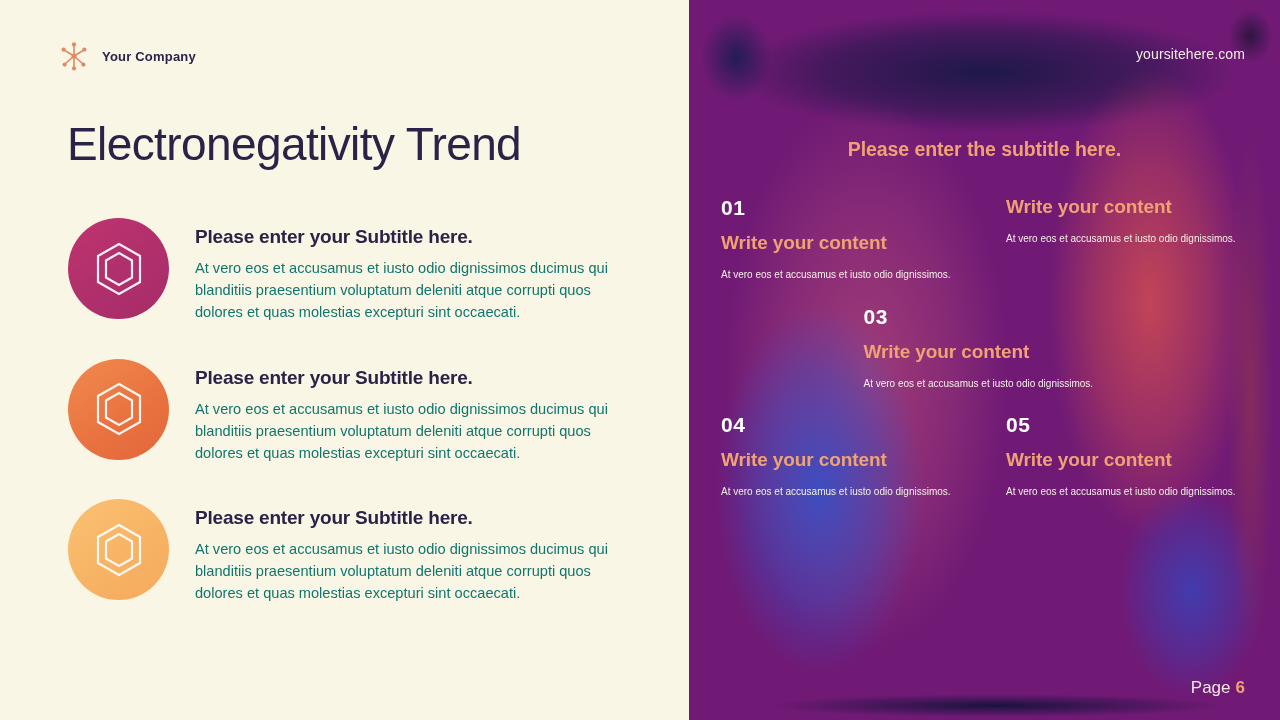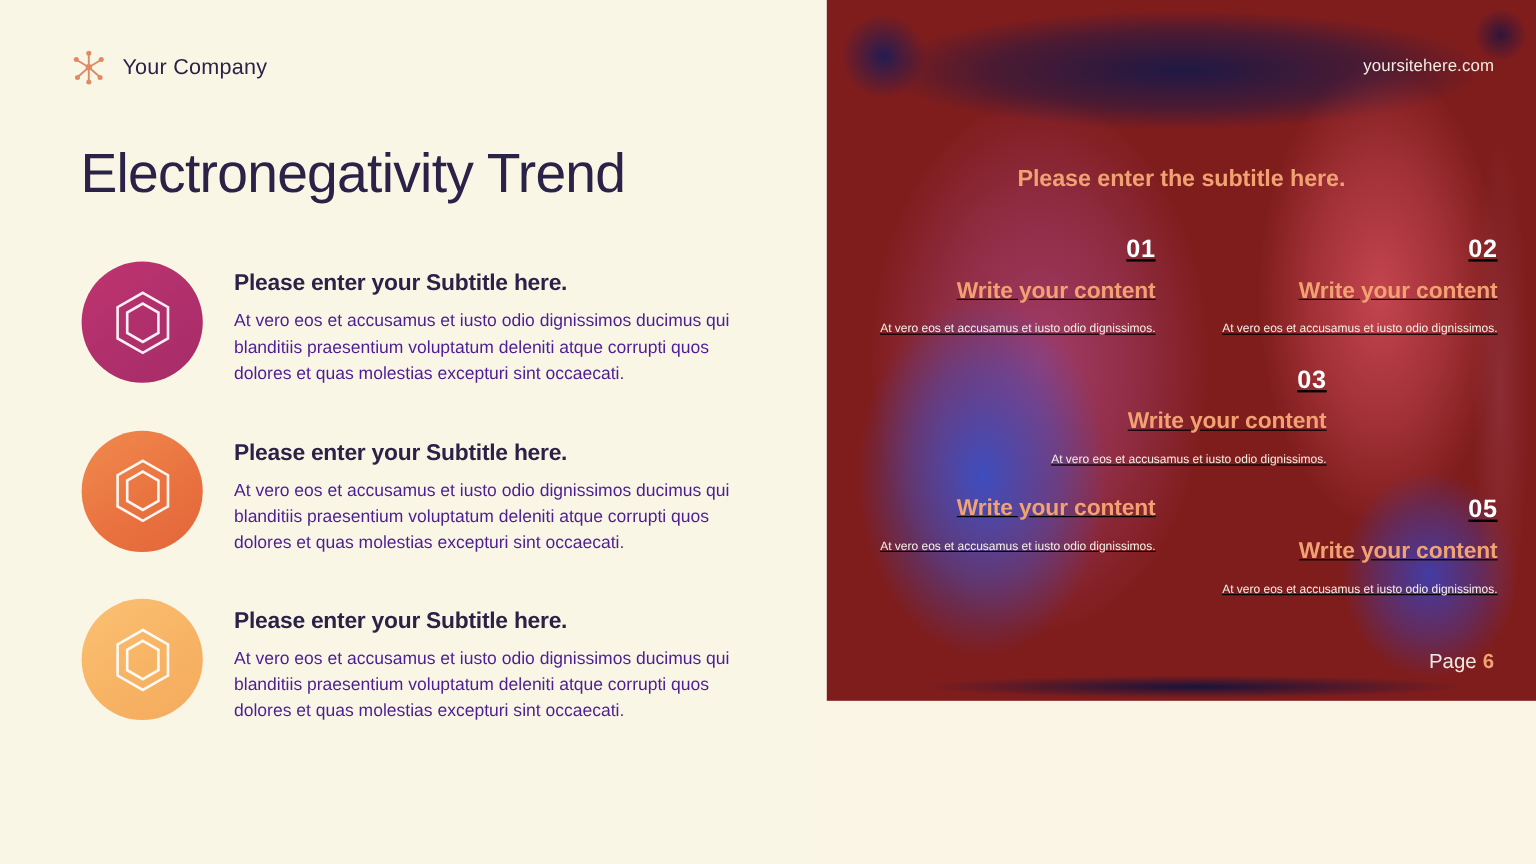--- a/index.html
+++ b/index.html
@@ -25,22 +25,22 @@
   }
   .brand {
     position: absolute;
     top: 40px; left: 58px;
     display: flex;
     align-items: center;
     gap: 12px;
   }
   .brand-logo { width: 32px; height: 32px; display: block; }
   .brand-name {
-    font-size: 18px;
-    font-weight: normal;
+    font-size: 13px;
+    font-weight: bold;
     color: #2b2347;
     letter-spacing: .2px;
   }
   .slide-title {
     position: absolute;
     top: 120px; left: 67px;
     font-size: 46px;
     line-height: 1.08;
     font-weight: normal;
     color: #2b2347;
@@ -74,32 +74,32 @@
   .item-title {
     font-size: 19px;
     font-weight: bold;
     color: #2b2347;
     margin-bottom: 9px;
     letter-spacing: -0.2px;
   }
   .item-body {
     font-size: 14.6px;
     line-height: 1.52;
-    color: #4c1d95;
+    color: #0f766e;
     max-width: 432px;
   }
 
   
   .right {
     width: 591px;
-    height: 584px;
+    height: 720px;
     position: relative;
     flex: 0 0 591px;
     overflow: hidden;
-    background: #7f1d1d;
+    background: #701a75;
   }
   .bg-layer { position: absolute; inset: 0; }
   .b1 {
     background:
       radial-gradient(closest-side at 78% 42%, rgba(201,72,84,0.92) 0%, rgba(201,72,84,0.45) 45%, rgba(201,72,84,0) 78%),
       radial-gradient(closest-side at 30% 52%, rgba(168,66,120,0.85) 0%, rgba(168,66,120,0.4) 48%, rgba(168,66,120,0) 80%);
   }
   .b2 {
     background:
       radial-gradient(closest-side at 22% 68%, rgba(58,79,196,0.95) 0%, rgba(58,79,196,0.45) 48%, rgba(58,79,196,0) 80%),
@@ -136,23 +136,22 @@
     position: absolute;
     top: 196px; left: 26px; right: 26px;
   }
   .row {
     display: flex;
     justify-content: space-between;
   }
   .row-center { justify-content: center; }
   .cell {
     width: 254px;
-    text-align: right;
+    text-align: left;
     padding: 0 6px;
-    text-decoration: underline;
   }
   .cell-num {
     font-size: 21px;
     font-weight: bold;
     color: #ffffff;
     letter-spacing: .5px;
     margin-bottom: 12px;
   }
   .cell-head {
     font-size: 19px;
@@ -265,36 +264,36 @@
     <div class="r-subtitle">Please enter the subtitle here.</div>
 
     <div class="grid">
       <div class="row row-1">
         <div class="cell">
           <div class="cell-num">01</div>
           <div class="cell-head">Write your content</div>
           <div class="cell-body">At vero eos et accusamus et iusto odio dignissimos.</div>
         </div>
         <div class="cell">
-          <div class="cell-num">02</div>
           <div class="cell-head">Write your content</div>
           <div class="cell-body">At vero eos et accusamus et iusto odio dignissimos.</div>
         </div>
       </div>
 
       <div class="row row-center row-2">
         <div class="cell">
           <div class="cell-num">03</div>
           <div class="cell-head">Write your content</div>
           <div class="cell-body">At vero eos et accusamus et iusto odio dignissimos.</div>
         </div>
       </div>
 
       <div class="row row-3">
         <div class="cell">
+          <div class="cell-num">04</div>
           <div class="cell-head">Write your content</div>
           <div class="cell-body">At vero eos et accusamus et iusto odio dignissimos.</div>
         </div>
         <div class="cell">
           <div class="cell-num">05</div>
           <div class="cell-head">Write your content</div>
           <div class="cell-body">At vero eos et accusamus et iusto odio dignissimos.</div>
         </div>
       </div>
     </div>

